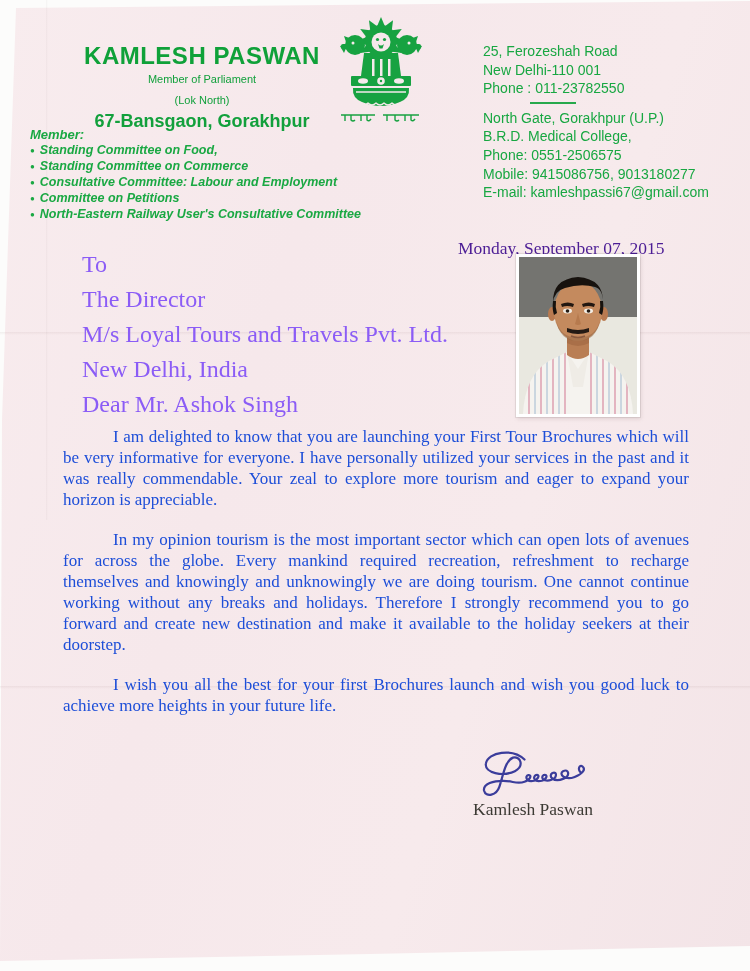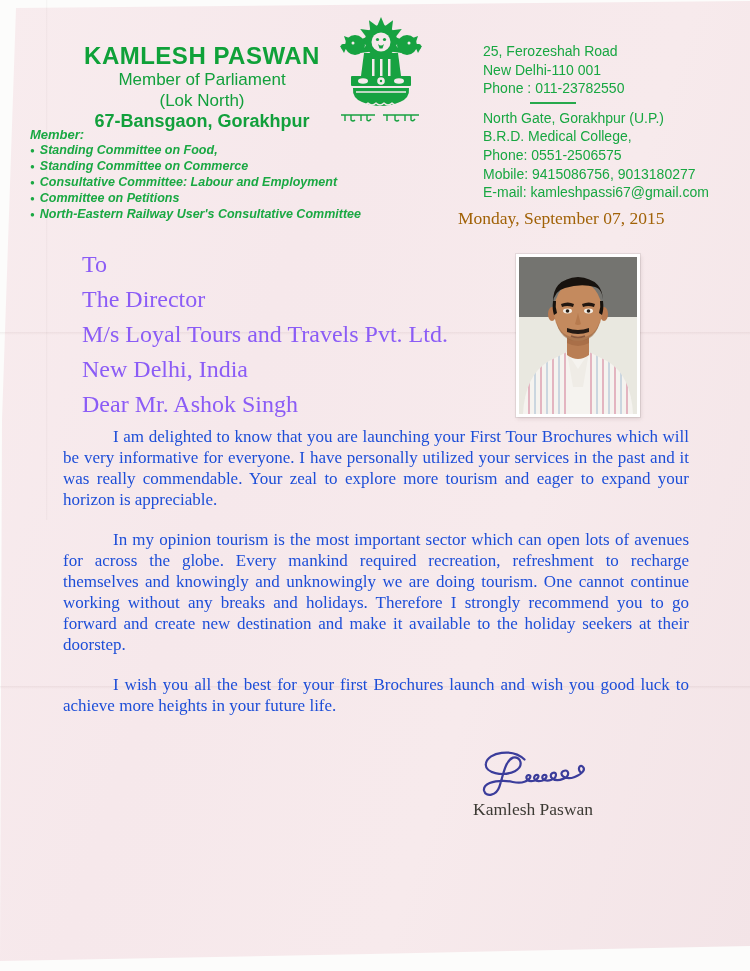--- a/index.html
+++ b/index.html
@@ -14,38 +14,38 @@
     background:linear-gradient(108deg,#f8ecee 0%,#f6e8eb 35%,#f7eaec 65%,#f3e4e7 100%);
     clip-path:polygon(16px 8px,750px 1px,750px 946px,370px 954px,0px 961px,2px 420px);
   }
   .crease-h{position:absolute;left:0;width:100%;height:3px;
     background:linear-gradient(to bottom,rgba(130,95,95,0.09),rgba(130,95,95,0.0));}
   .crease-v{position:absolute;top:0;width:2px;height:520px;
     background:linear-gradient(to right,rgba(90,70,70,0.05),rgba(90,70,70,0));}
   
   .head-left{position:absolute;left:52px;top:42px;width:300px;text-align:center;color:#12a03c;}
   .head-name{font-size:24px;font-weight:bold;letter-spacing:0.5px;line-height:27px;color:#0fa139;}
-  .head-sub{font-size:17px;line-height:21px;font-weight:500;}
+  .head-sub{font-size:11px;line-height:21px;font-weight:500;}
   .head-const{font-size:18px;font-weight:bold;line-height:21px;}
   
   .member{position:absolute;left:30px;top:126px;color:#1aa843;font-style:italic;}
   .member-heading{font-size:13px;font-weight:bold;line-height:17px;}
   .committee-row{font-size:12.5px;font-weight:bold;line-height:15px;display:flex;align-items:baseline;}
   .committee-row .bullet{font-size:8px;margin-right:5px;position:relative;top:-1px;}
   .committee-row.cont{padding-left:13px;}
   
   .emblem{position:absolute;left:334px;top:12px;width:94px;text-align:center;}
   .emblem svg{display:block;margin:0 auto;}
   .motto{margin-top:2px;}
   .sr{position:absolute;width:1px;height:1px;overflow:hidden;clip-path:inset(50%);white-space:nowrap;}
   
   .addr{position:absolute;left:483px;top:42px;color:#18a742;font-size:14px;line-height:18.6px;font-weight:500;width:240px;}
   .addr-divider{width:46px;height:2px;background:#27a94c;margin:4px 0 5px 47px;}
   
-  .date{position:absolute;left:458px;top:208px;font-family:"Liberation Serif",serif;font-size:17.5px;color:#a16207;}
+  .date{position:absolute;left:458px;top:238px;font-family:"Liberation Serif",serif;font-size:17.5px;color:#4c1d95;}
   .recipient{position:absolute;left:82px;top:254px;font-family:"Liberation Serif",serif;font-size:24px;color:#8b5cf6;}
   .recipient-line{line-height:21px;margin-bottom:14px;}
   .photo{position:absolute;left:516px;top:254px;width:124px;height:163px;background:#ffffff;
     box-shadow:0 0 0 1px rgba(0,0,0,0.07),1px 2px 4px rgba(100,70,70,0.15);padding:3px;box-sizing:border-box;}
   .photo svg{display:block;width:100%;height:100%;}
   .letter-body{position:absolute;left:63px;top:426px;width:626px;
     font-family:"Liberation Serif",serif;font-size:17px;line-height:21px;color:#1d4ed8;text-align:justify;}
   .body-para{margin:0 0 19px 0;text-indent:50px;}
   .signature{position:absolute;left:468px;top:748px;width:140px;height:54px;}
   .sig-name{position:absolute;left:473px;top:799px;font-family:"Liberation Serif",serif;font-size:17.5px;color:#3c3a34;}

